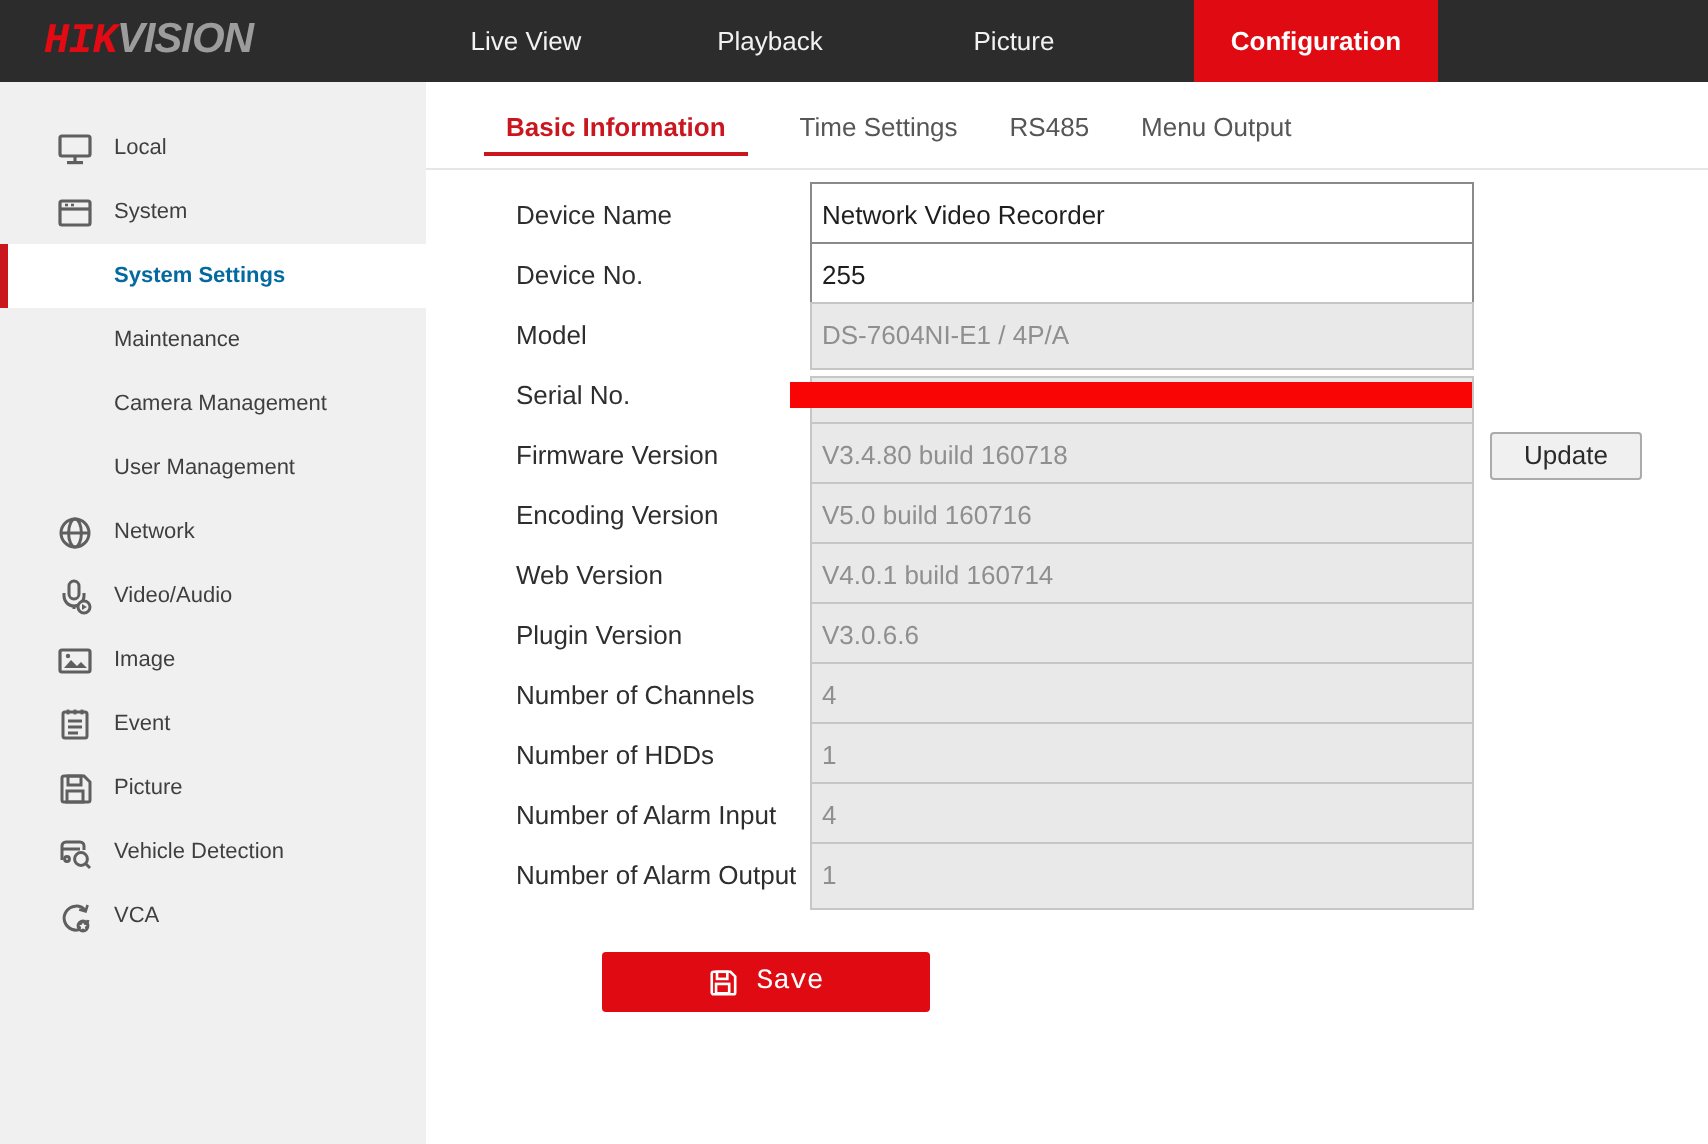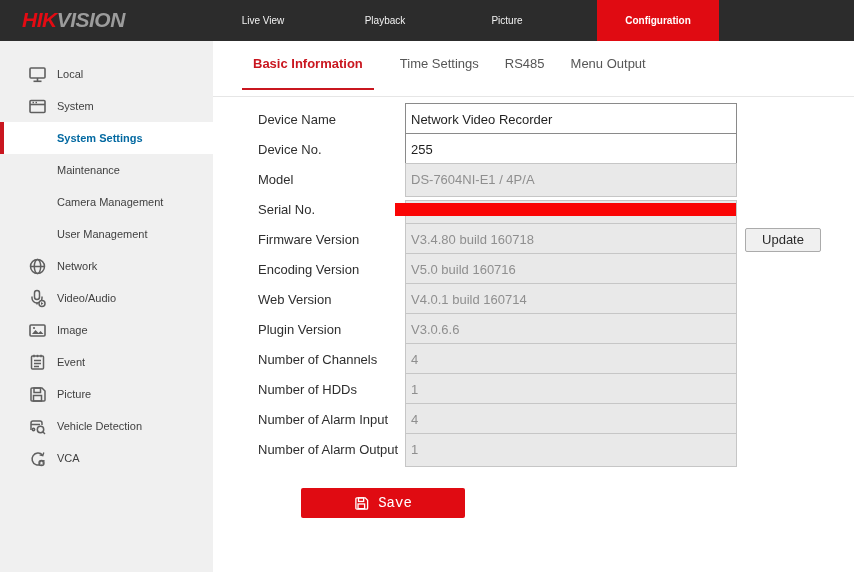--- a/index.html
+++ b/index.html
@@ -3,44 +3,44 @@
 <meta charset="utf-8">
 <style>
   * { margin:0; padding:0; box-sizing:border-box; }
   html,body { width:854px; height:572px; overflow:hidden; background:#fff;
               font-family:"Liberation Sans", sans-serif; }
 
   
   .topbar { position:relative; height:41px; background:#2c2c2c; }
   .logo { position:absolute; left:22px; top:8px; font-size:21px; font-weight:bold;
           font-style:italic; letter-spacing:-0.5px; cursor:default; }
-  .logo .brand-red { color:#e30b13; }
+  .logo .brand-red { color:#e30b13;font-family:Liberation Mono, monospace; }
   .logo .brand-gray { color:#9c9c9c; }
   .topnav { position:absolute; left:202px; top:0; height:41px; display:flex; }
   .nav-item { width:122px; height:41px; line-height:41px; text-align:center;
-              color:#f2f2f2; font-size:10px; cursor:pointer; }
+              color:#f2f2f2; font-size:13px; cursor:pointer; }
   .nav-item.active { background:#e00b12; font-weight:bold; color:#fff;margin-left:29px; }
 
   
   .sidebar { position:absolute; top:41px; left:0; width:213px; height:531px;
              background:#f0f0f0; padding-top:17px; }
   .side-item { height:32px; display:flex; align-items:center; font-size:11px;
                color:#3f3f3f; cursor:pointer; }
   .sicon { width:19px; height:19px; margin-left:28px; flex:0 0 19px; }
   .sicon svg { display:block; }
   .side-item .slabel { margin-left:10px; }
   .side-item.sub .slabel { margin-left:57px; }
   .side-item.sub.active { background:#fff; border-left:4px solid #c9161f; }
   .side-item.sub.active .slabel { margin-left:53px; color:#0369a1; font-weight:bold; }
 
   
   .content { position:absolute; top:41px; left:213px; width:641px; height:531px; background:#fff; }
   .tabs { display:flex; gap:26px; padding:15px 0 6px 29px; border-bottom:1px solid #e6e6e6; }
   .tab { font-size:13px; color:#565656; padding:0 0 6px; cursor:pointer; }
-  .tab.active { color:#c9161f; font-weight:bold; border-bottom:2px solid #c9161f; padding:0 11px 17px; }
+  .tab.active { color:#c9161f; font-weight:bold; border-bottom:2px solid #c9161f; padding:0 11px 5px; }
 
   .form { padding:13px 0 0 45px; }
   .frow { display:flex; align-items:center; height:19px; margin-bottom:11px; position:relative; }
   .flabel { width:147px; font-size:13px; color:#2e2e2e; }
   .field { width:332px; height:34px; font-family:"Liberation Sans", sans-serif; font-size:13px;
            border:1px solid #8a8a8a; padding:0 5px; color:#1e1e1e; background:#fff; }
   .field.ro { background:#e9e9e9; border:1px solid #c6c6c6; color:#8f8f8f; }
   .serial-wrap { position:relative; width:332px; height:19px; }
   .serial-wrap .field { width:332px; }
   .redact-bar { position:absolute; left:-10px; top:3px; width:341px; height:13px;

